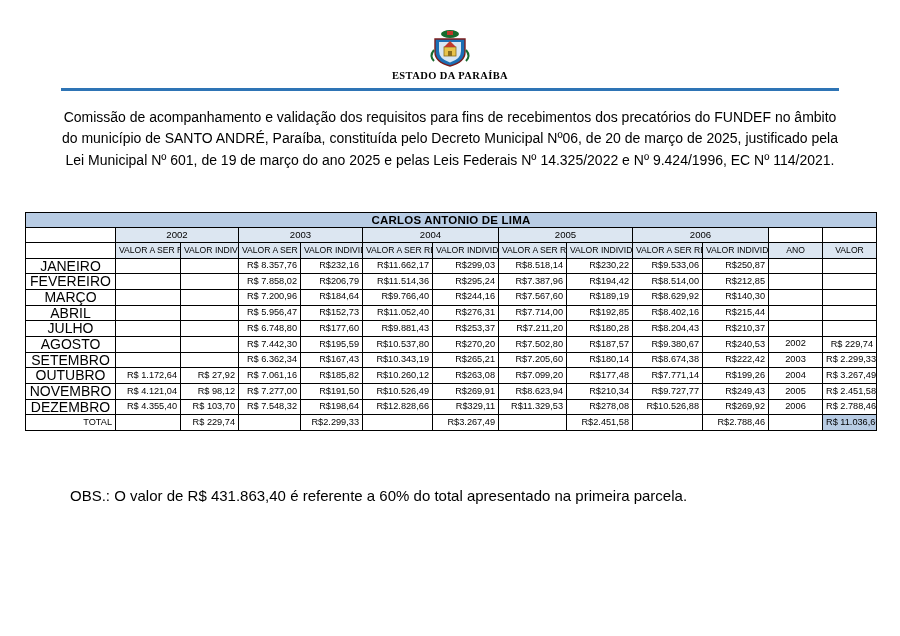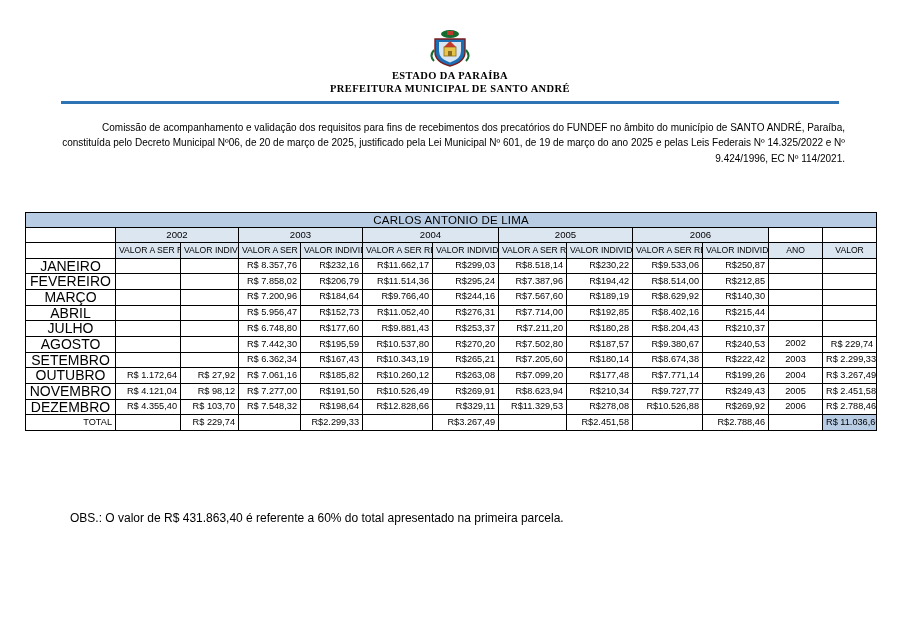--- a/index.html
+++ b/index.html
@@ -44,22 +44,22 @@
     width: 778px;
     height: 3px;
     background: #2E74B5;
     margin: 5px auto 0 auto;
   }
 
   
   .intro {
     width: 790px;
     margin: 16px auto 0 auto;
-    text-align: right;
-    font-size: 10px;
+    text-align: center;
+    font-size: 14px;
     line-height: 1.55;
     color: #000;
   }
 
   
   .table-wrap {
     position: absolute;
     left: 25px;
     top: 212px;
     width: 851px;
@@ -75,21 +75,21 @@
     padding: 0 3px;
     height: 15.2px;
     line-height: 1.05;
     vertical-align: middle;
     overflow: hidden;
     white-space: nowrap;
   }
   .title-row td {
     background: #B8CCE4;
     text-align: center;
-    font-weight: normal;
+    font-weight: bold;
     font-size: 11.5px;
     height: 18px;
     letter-spacing: 0.2px;
   }
   .year-row td {
     background: #DCE6F1;
     text-align: center;
     font-weight: normal;
     font-size: 9.6px;
     height: 15px;
@@ -122,22 +122,22 @@
     background: #B8CCE4;
     text-align: right;
     padding-right: 4px;
     font-size: 9.2px;
   }
 
   
   .obs {
     position: absolute;
     left: 70px;
-    top: 511px;
-    font-size: 12px;
+    top: 487px;
+    font-size: 15px;
     color: #000;
   }
 </style>
 </head>
 <body>
 
 <div class="page">
 
   <div class="header">
     <div class="crest">
@@ -147,21 +147,20 @@
         <path d="M8 11 H38 V24 Q38 34 23 38 Q8 34 8 24 Z" fill="#1c6fb5" stroke="#7a1d1d" stroke-width="1.4"></path>
         <path d="M12 14 H34 V23 Q34 31 23 34.5 Q12 31 12 23 Z" fill="#d9e6f2"></path>
         <rect x="17" y="19" width="12" height="9" fill="#e8c34a" stroke="#8a6d1c" stroke-width="0.8"></rect>
         <polygon points="23,13 29,19 17,19" fill="#c0392b"></polygon>
         <rect x="21" y="23" width="4" height="5" fill="#8a6d1c"></rect>
         <path d="M7 22 Q2 28 7 33" stroke="#166b2e" stroke-width="2" fill="none"></path>
         <path d="M39 22 Q44 28 39 33" stroke="#166b2e" stroke-width="2" fill="none"></path>
       </svg>
     </div>
     <div class="header-line">ESTADO DA PARAÍBA</div>
-    <div class="header-line">PREFEITURA MUNICIPAL DE SANTO ANDRÉ</div>
     <div class="rule"></div>
   </div>
 
   <div class="intro">Comissão de acompanhamento e validação dos requisitos para fins de recebimentos dos precatórios do FUNDEF no âmbito do município de SANTO ANDRÉ, Paraíba, constituída pelo Decreto Municipal Nº06, de 20 de março de 2025, justificado pela Lei Municipal Nº 601, de 19 de março do ano 2025 e pelas Leis Federais Nº 14.325/2022 e Nº 9.424/1996, EC Nº 114/2021.</div>
 
   <div class="table-wrap">
     <table class="main">
       <colgroup>
         <col style="width:90px">
         <col style="width:65px">

